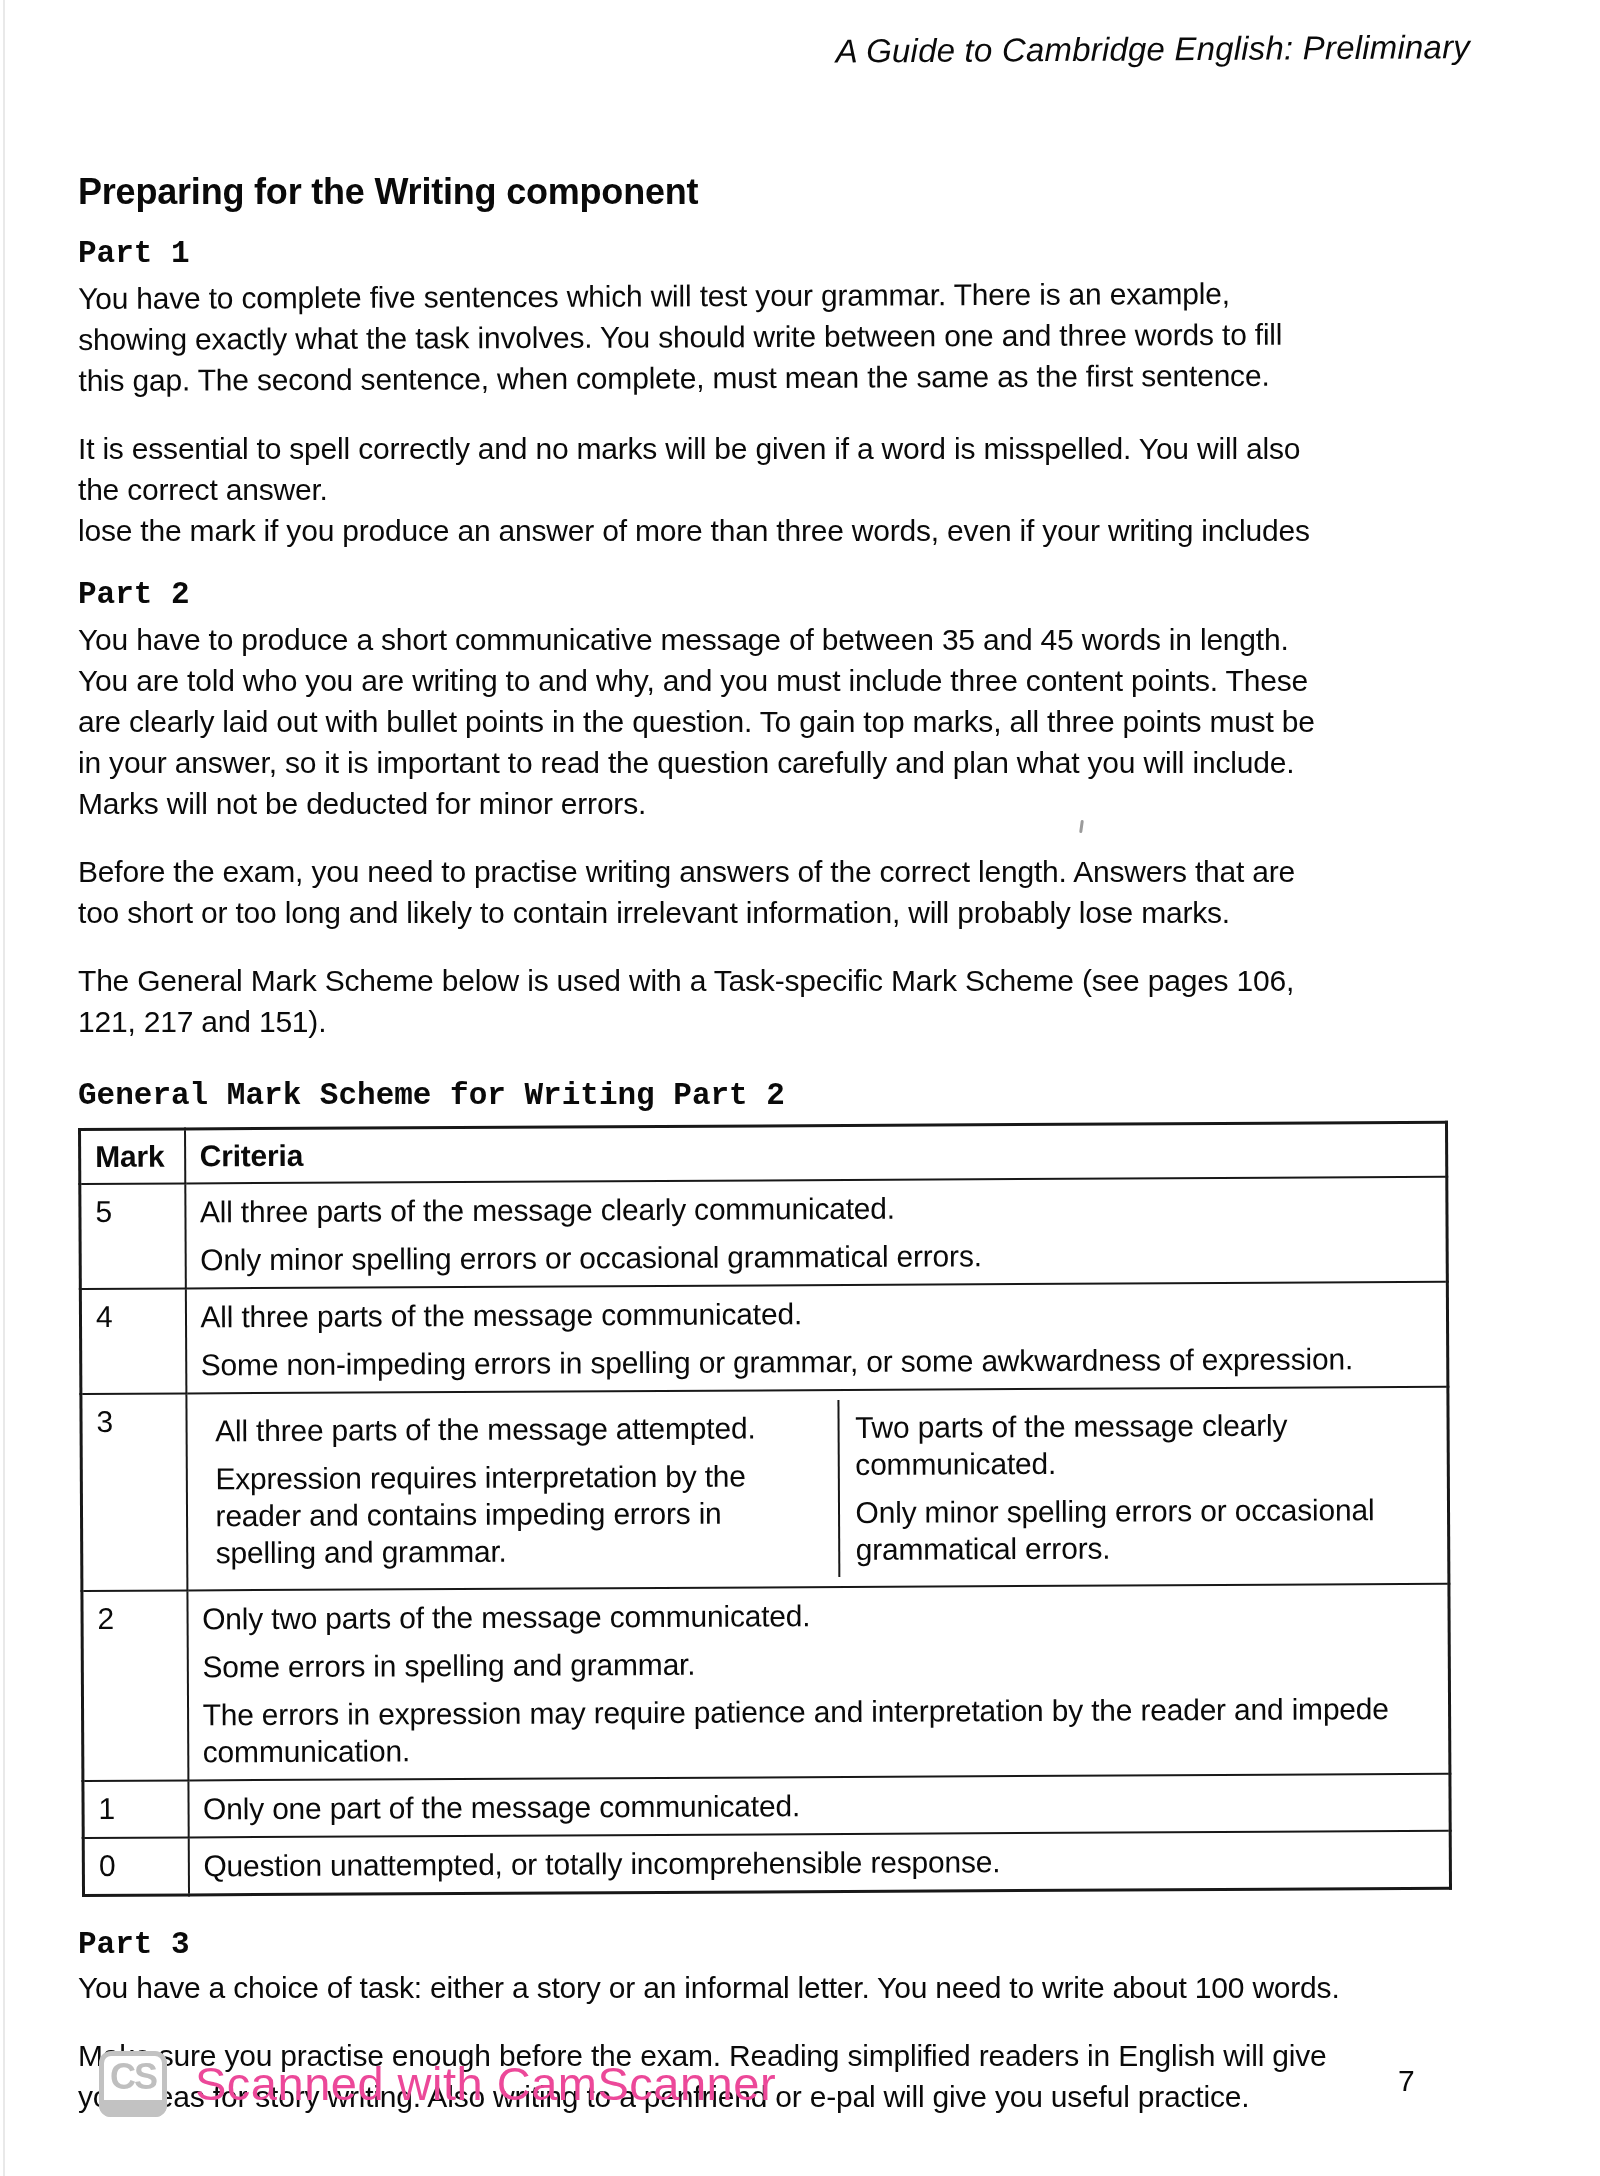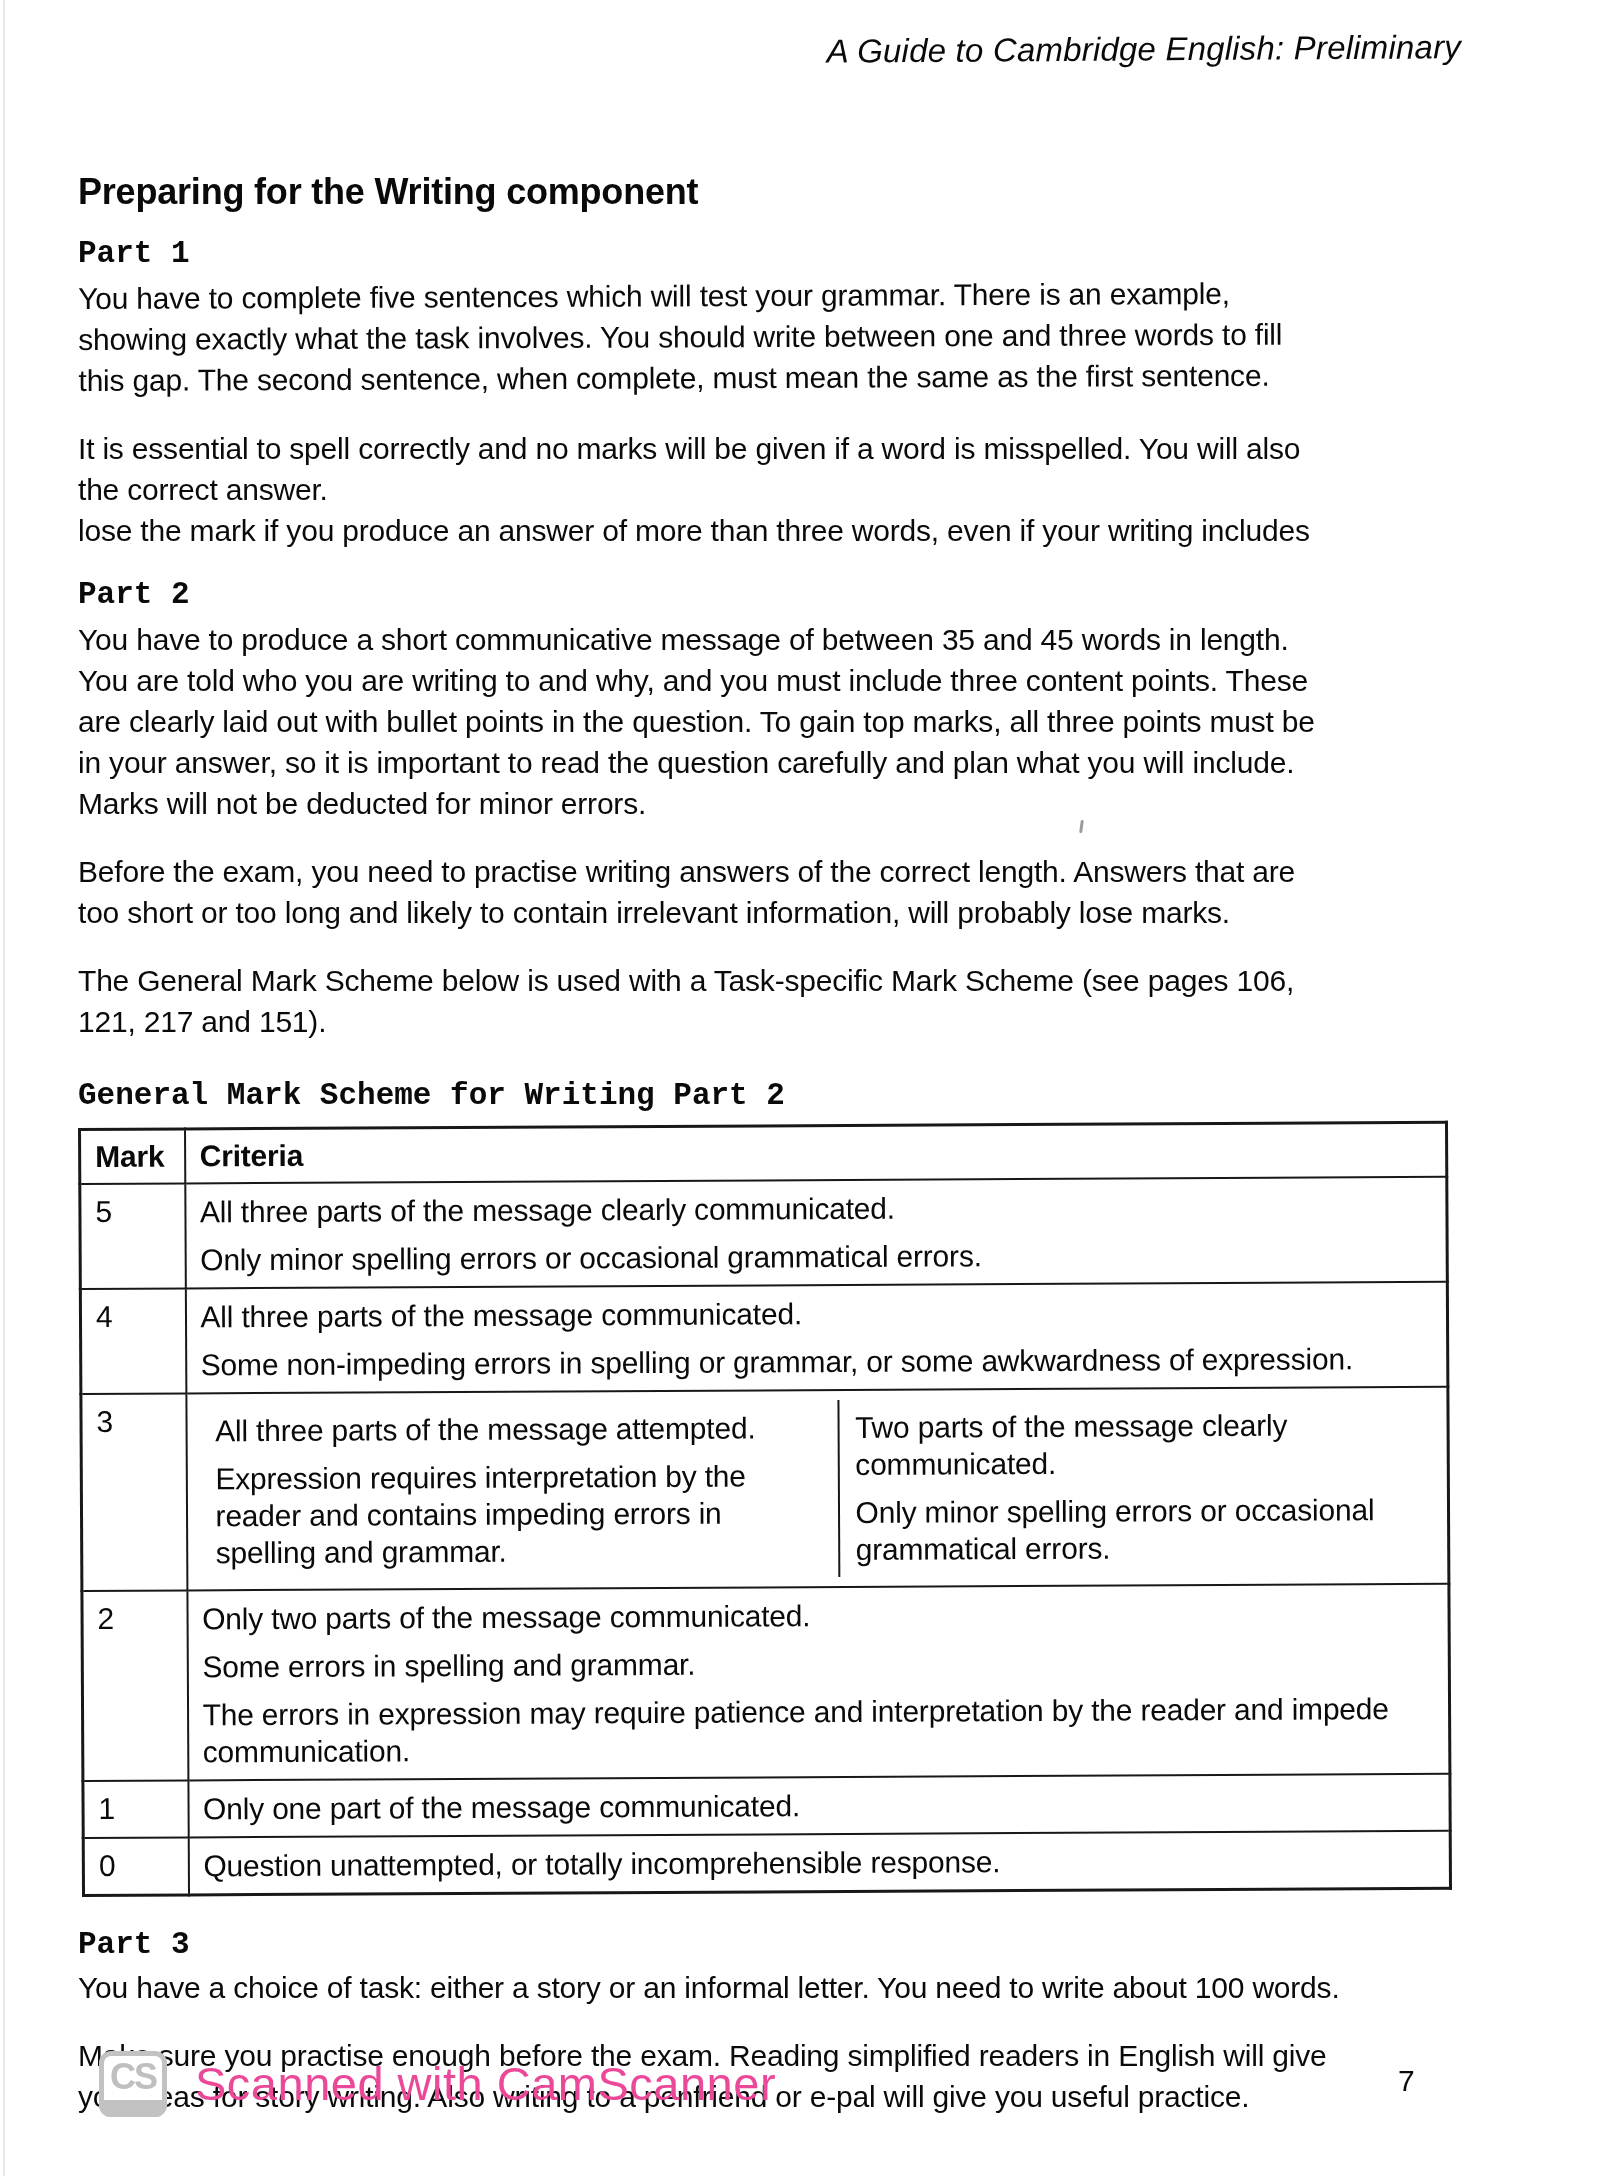--- a/index.html
+++ b/index.html
@@ -13,21 +13,21 @@
   }
   .edge-line {
     position: absolute; left: 3px; top: 0; bottom: 0; width: 2px;
     background: #e9e9e9;
   }
   .speck {
     position: absolute; left: 1080px; top: 820px; width: 3px; height: 13px;
     background: #9b9b9b; transform: rotate(8deg); border-radius: 2px;
   }
   .content {
-    position: absolute; top: 0; left: 0; right: 9px;
+    position: absolute; top: 0; left: 0; right: 0;
     padding: 30px 150px 0 78px;
   }
   .running-header {
     text-align: right;
     font-style: italic;
     font-size: 33px;
     letter-spacing: 0.2px;
     margin: 0 -20px 0 0;
     transform: rotate(-0.4deg);
     line-height: 44px;

